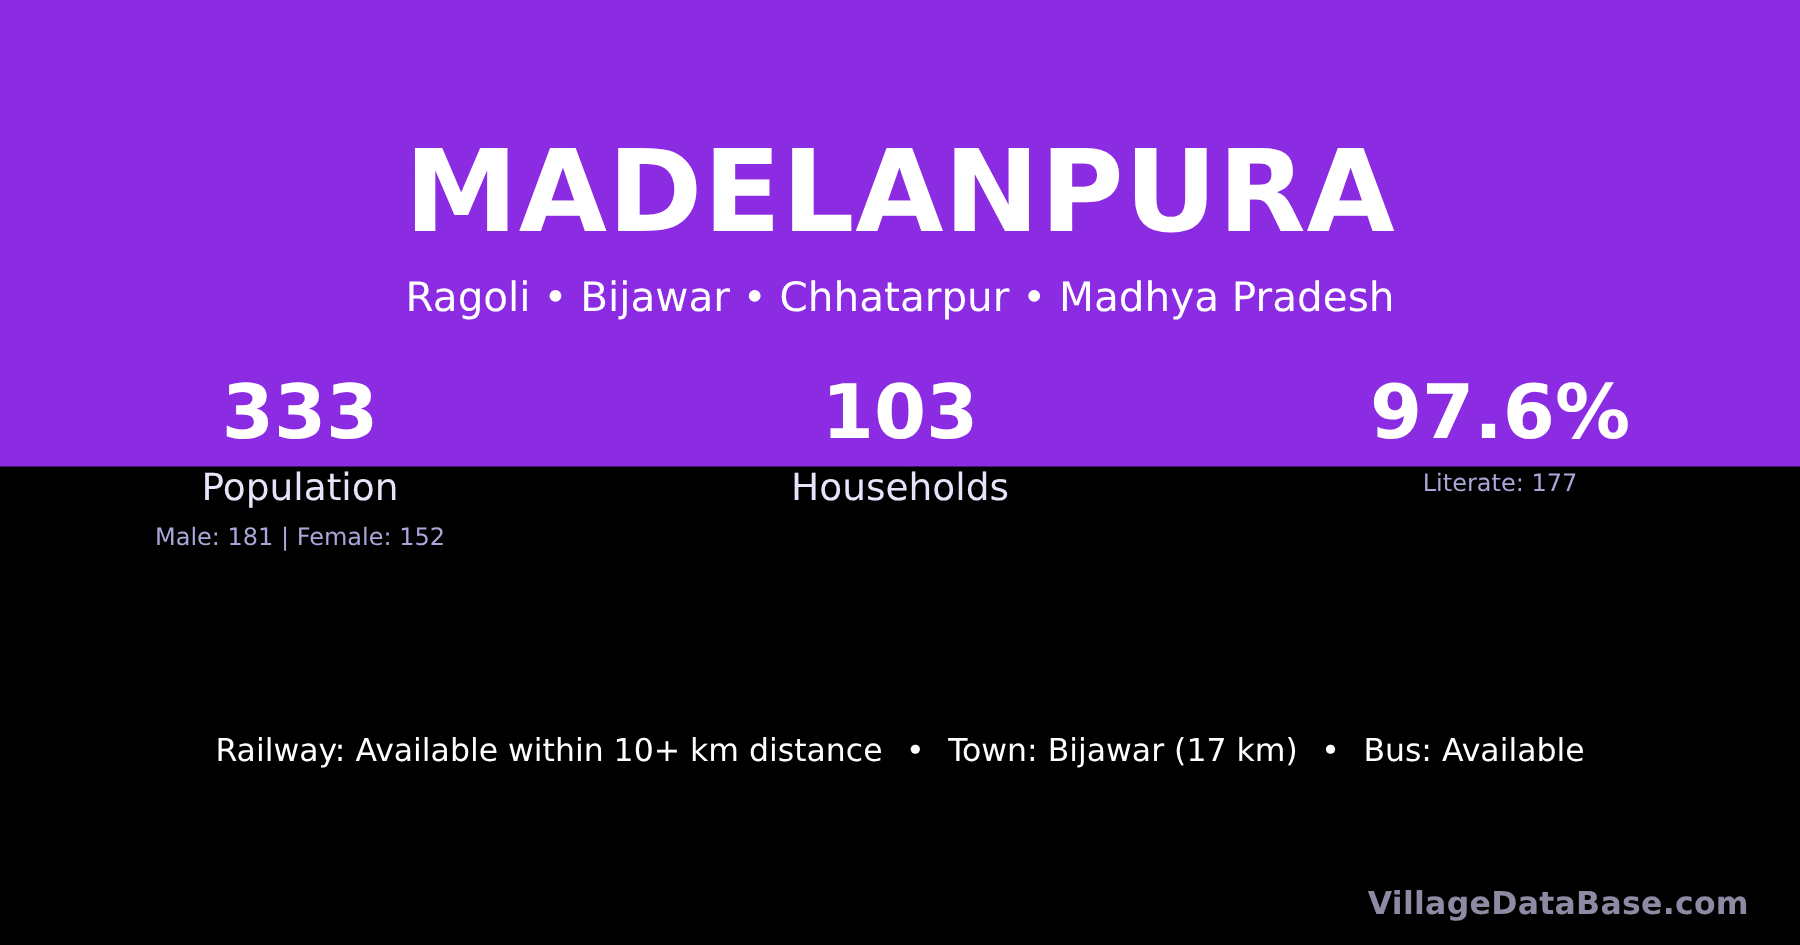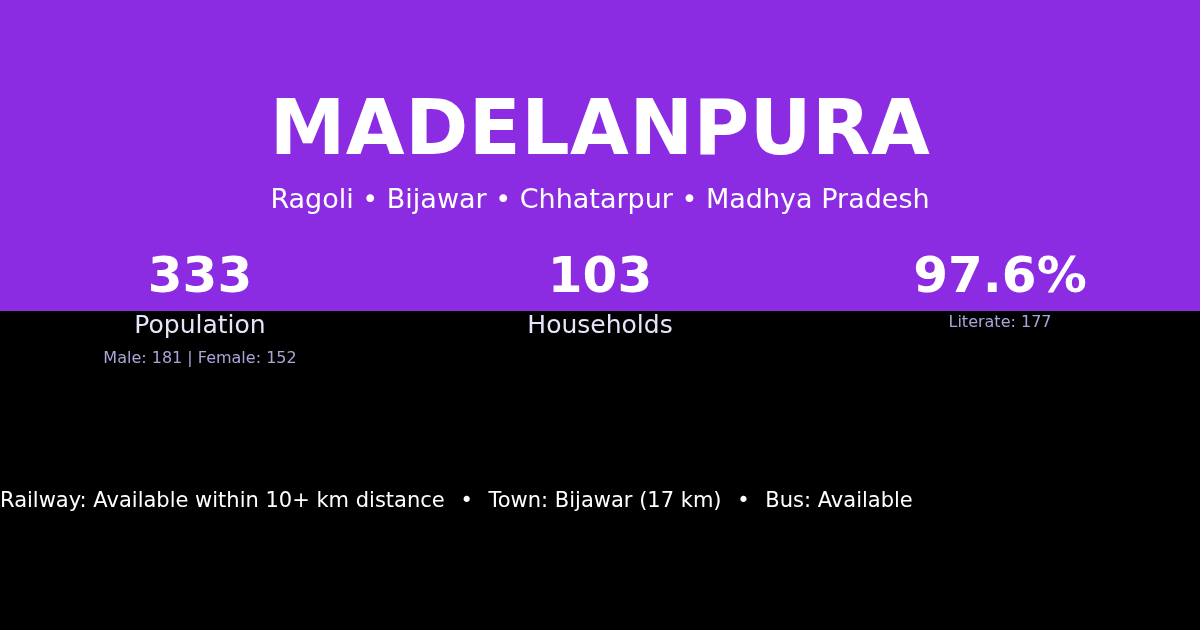--- a/index.html
+++ b/index.html
@@ -119,20 +119,21 @@
     color: #a9a6d8;
     text-align: center;
   }
 
   
   #facilities {
     position: absolute;
     left: 0;
     top: 485px;
     width: 1200px;
+    text-align: center;
     font-family: "DejaVu Sans", sans-serif;
     font-size: 21px;
     font-weight: 400;
     line-height: 30px;
     color: #ffffff;
     white-space: nowrap;
   }
   #facilities .fac-sep {
     display: inline-block;
     padding: 0 9px;
@@ -189,14 +190,15 @@
   </div>
 
   <div id="facilities">
     <span class="fac-item">Railway: Available within 10+ km distance</span>
     <span class="fac-sep">•</span>
     <span class="fac-item">Town: Bijawar (17 km)</span>
     <span class="fac-sep">•</span>
     <span class="fac-item">Bus: Available</span>
   </div>
 
+  <div id="watermark">VillageDataBase.com</div>
 
 </div>
 
 </body></html>

